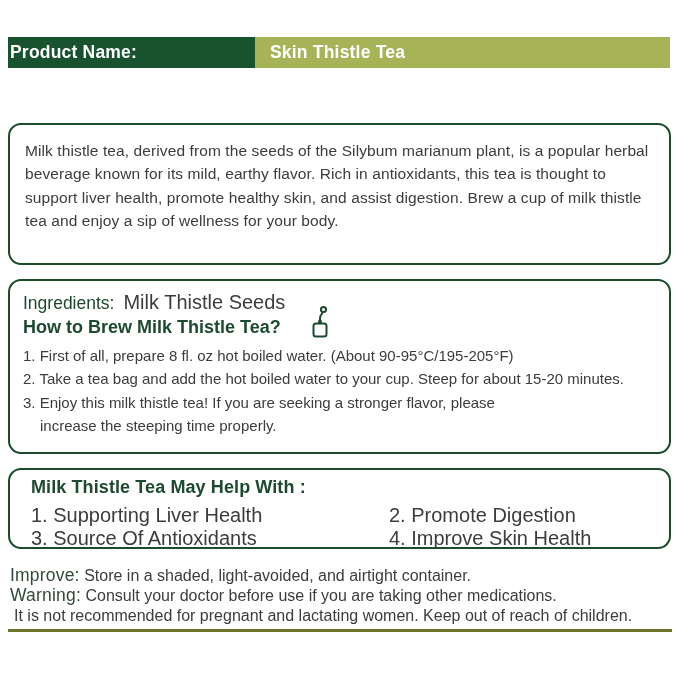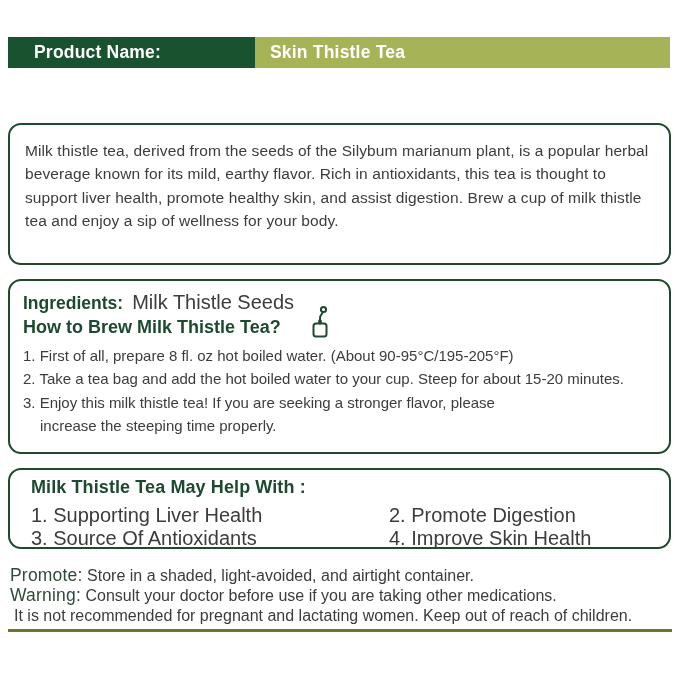--- a/index.html
+++ b/index.html
@@ -7,39 +7,39 @@
     position:relative; width:679px; height:679px; background:#ffffff;
     font-family:"Liberation Sans", sans-serif; overflow:hidden;
     -webkit-font-smoothing:antialiased;
   }
   
   .bar-row { position:absolute; left:8px; width:662px; height:31px; display:flex; }
   .bar-row.r1 { top:37px; }
   .bar-row.r2 { top:75px; }
   .bar-label {
     width:247px; background:#18522e; color:#ffffff; font-weight:700;
-    font-size:17.5px; display:flex; align-items:center; padding-left:26px;
+    font-size:17.5px; display:flex; align-items:center; padding-left:2px;
     box-sizing:border-box; letter-spacing:0.2px;
   }
   .bar-value {
     flex:1; background:#a7b357; color:#ffffff; font-weight:700;
     font-size:17.5px; display:flex; align-items:center; padding-left:15px;
     letter-spacing:0.2px;
   }
   
   .panel {
     position:absolute; left:8px; width:663px; box-sizing:border-box;
     border:2.5px solid #1c4a2b; border-radius:13px; background:#ffffff;
   }
   .panel1 { top:123px; height:142px; padding:14px 16px 0 15px; }
   .desc-text { font-size:15.5px; line-height:23.4px; color:#3c3c3c; letter-spacing:0.1px; }
 
   .panel2 { top:279px; height:175px; padding:6px 10px 0 13px; }
   .ing-row { margin-top:4px; white-space:nowrap; }
-  .ing-label { font-size:17.5px; font-weight:700; color:#1d4a2f; }
+  .ing-label { font-size:17.5px; font-weight:400; color:#1d4a2f; }
   .ing-value { font-size:20px; color:#3c3c3c; margin-left:9px; }
   .brew-row { margin-top:3px; font-size:18px; font-weight:700; color:#1d4a2f; }
   .teabag { position:absolute; left:300px; top:24px; }
   .steps { margin-top:6px; font-size:15px; line-height:23.3px; color:#3c3c3c; white-space:nowrap; }
   .steps .indent { padding-left:17px; }
 
   .panel3 { top:468px; height:81px; padding:7px 0 0 21px; }
   .benefits-heading { font-size:18px; font-weight:700; color:#1d4a2f; letter-spacing:0.1px; }
   .benefits-grid {
     margin-top:6px; display:grid; grid-template-columns:358px 1fr;
@@ -94,21 +94,21 @@
     <div class="benefits-grid">
       <div>1. Supporting Liver Health</div>
       <div>2. Promote Digestion</div>
       <div>3. Source Of Antioxidants</div>
       <div>4. Improve Skin Health</div>
     </div>
   </div>
 
   <div class="footer">
     <div class="f-line">
-      <span class="f-label">Promote:</span><span> Store in a shaded, light-avoided, and airtight container.</span>
+      <span class="f-label">Improve:</span><span> Store in a shaded, light-avoided, and airtight container.</span>
     </div>
     <div class="f-line">
       <span class="f-label">Warning:</span><span> Consult your doctor before use if you are taking other medications.</span>
     </div>
     <div class="f-line cont">It is not recommended for pregnant and lactating women. Keep out of reach of children.</div>
   </div>
 
   <div class="divider"></div>
 
 </div>

